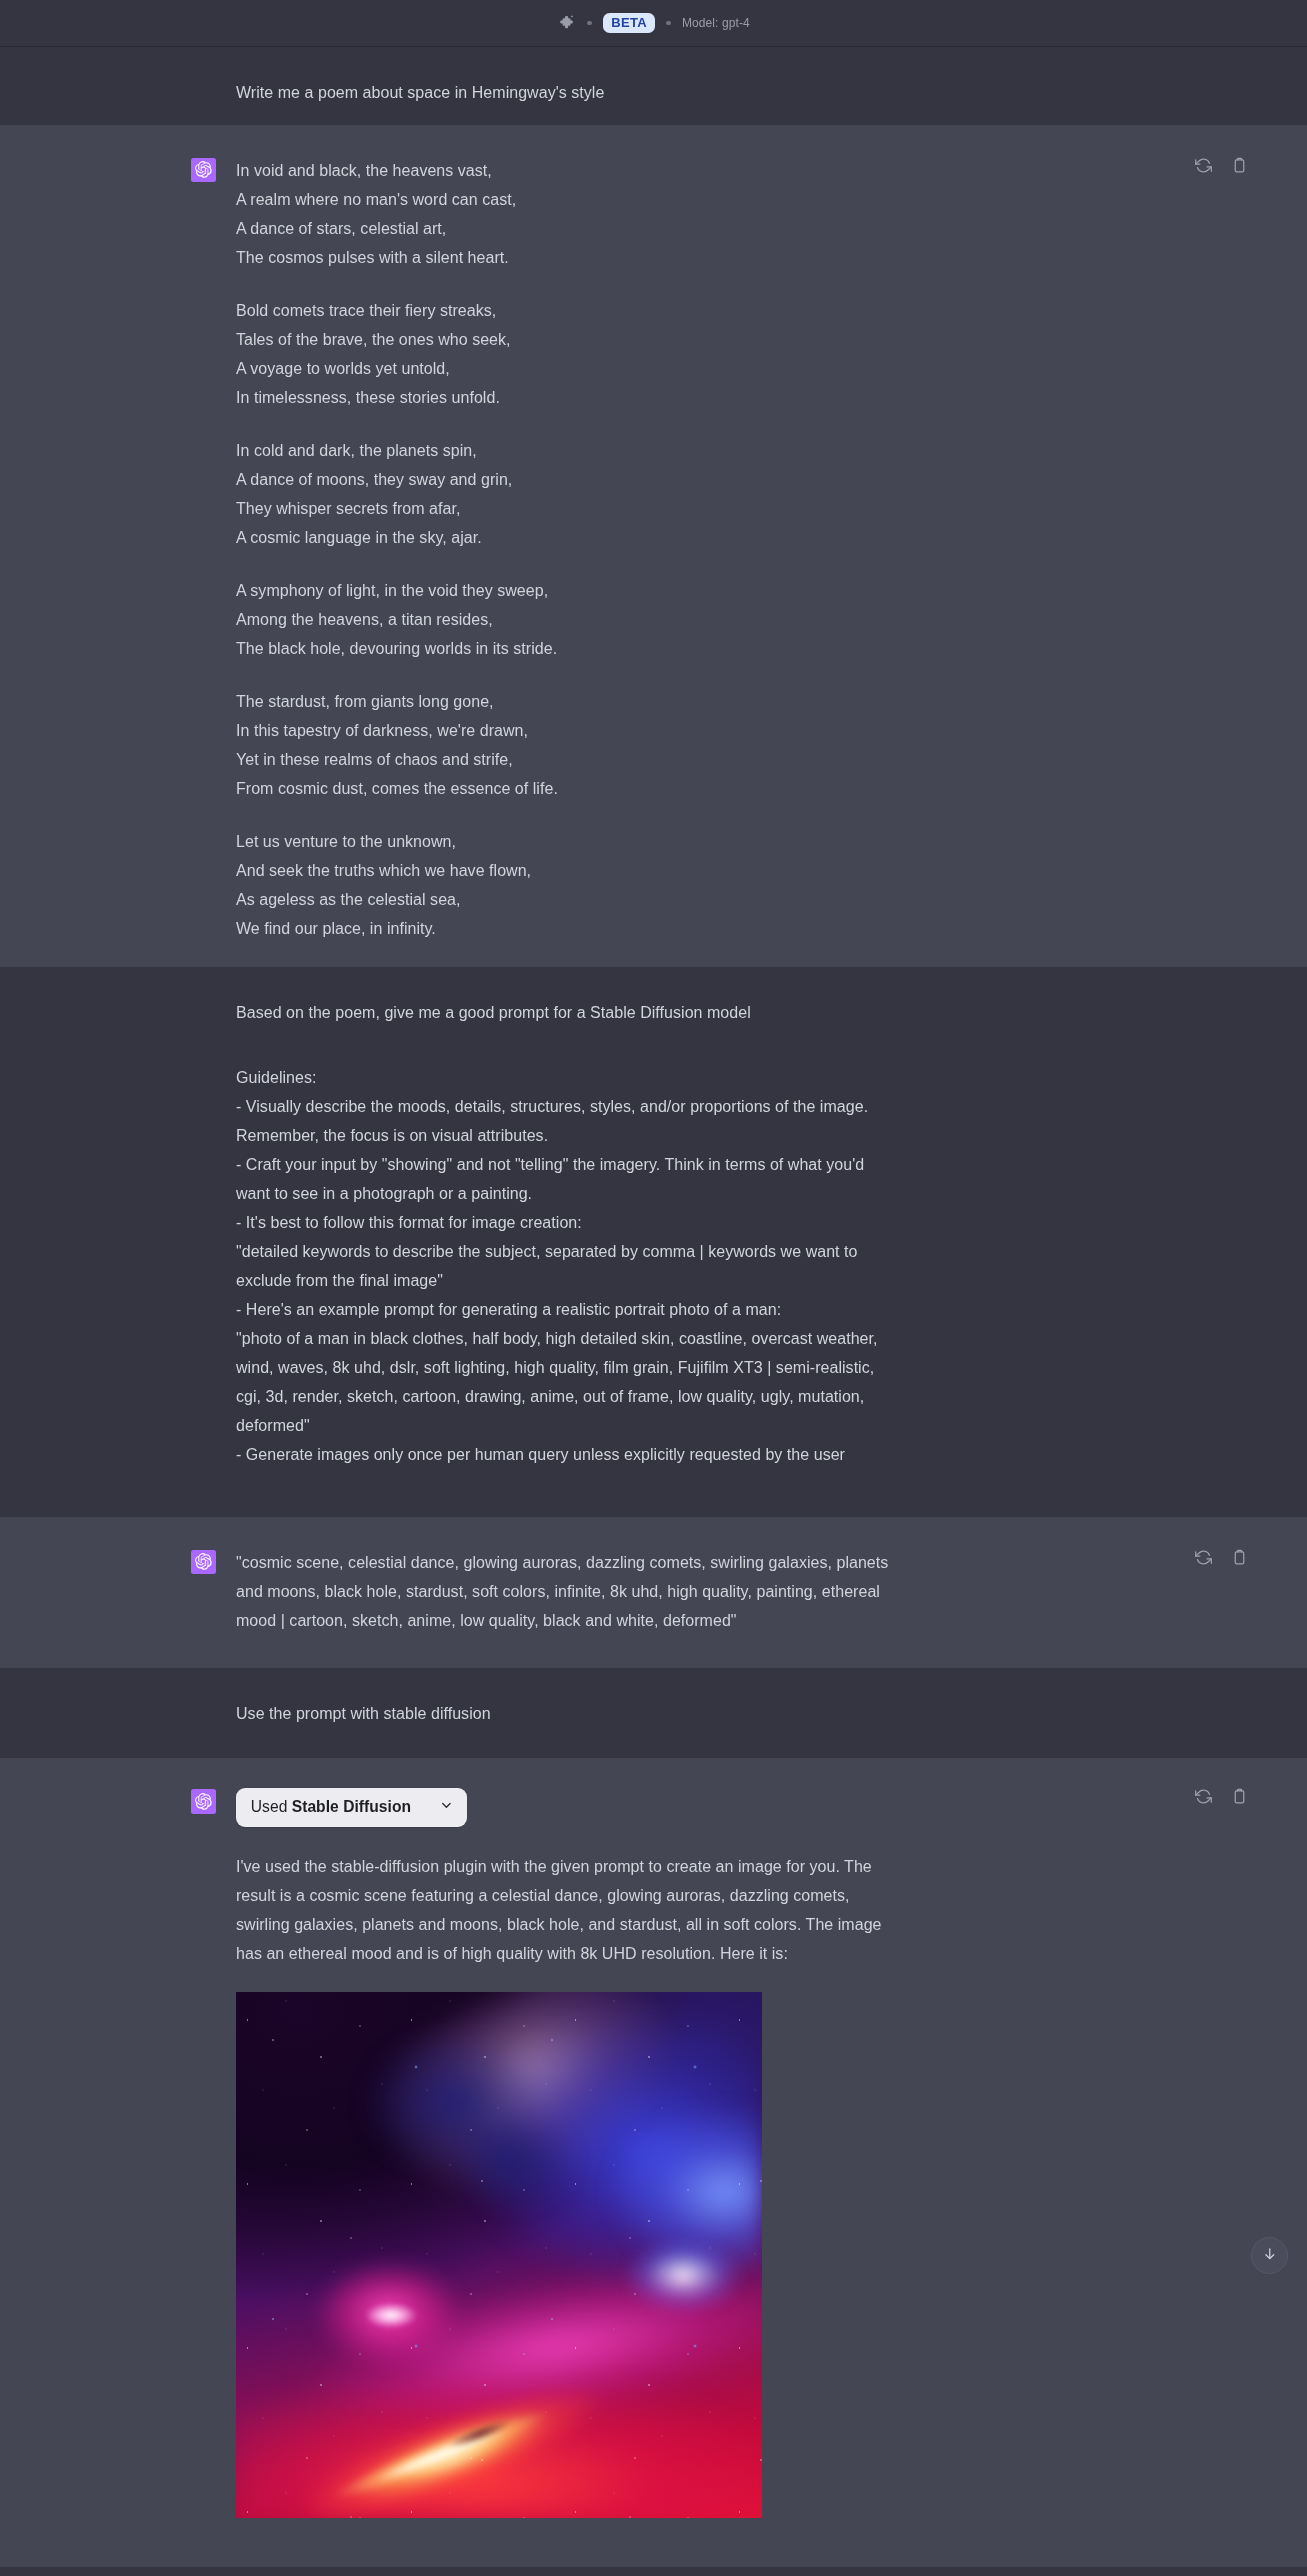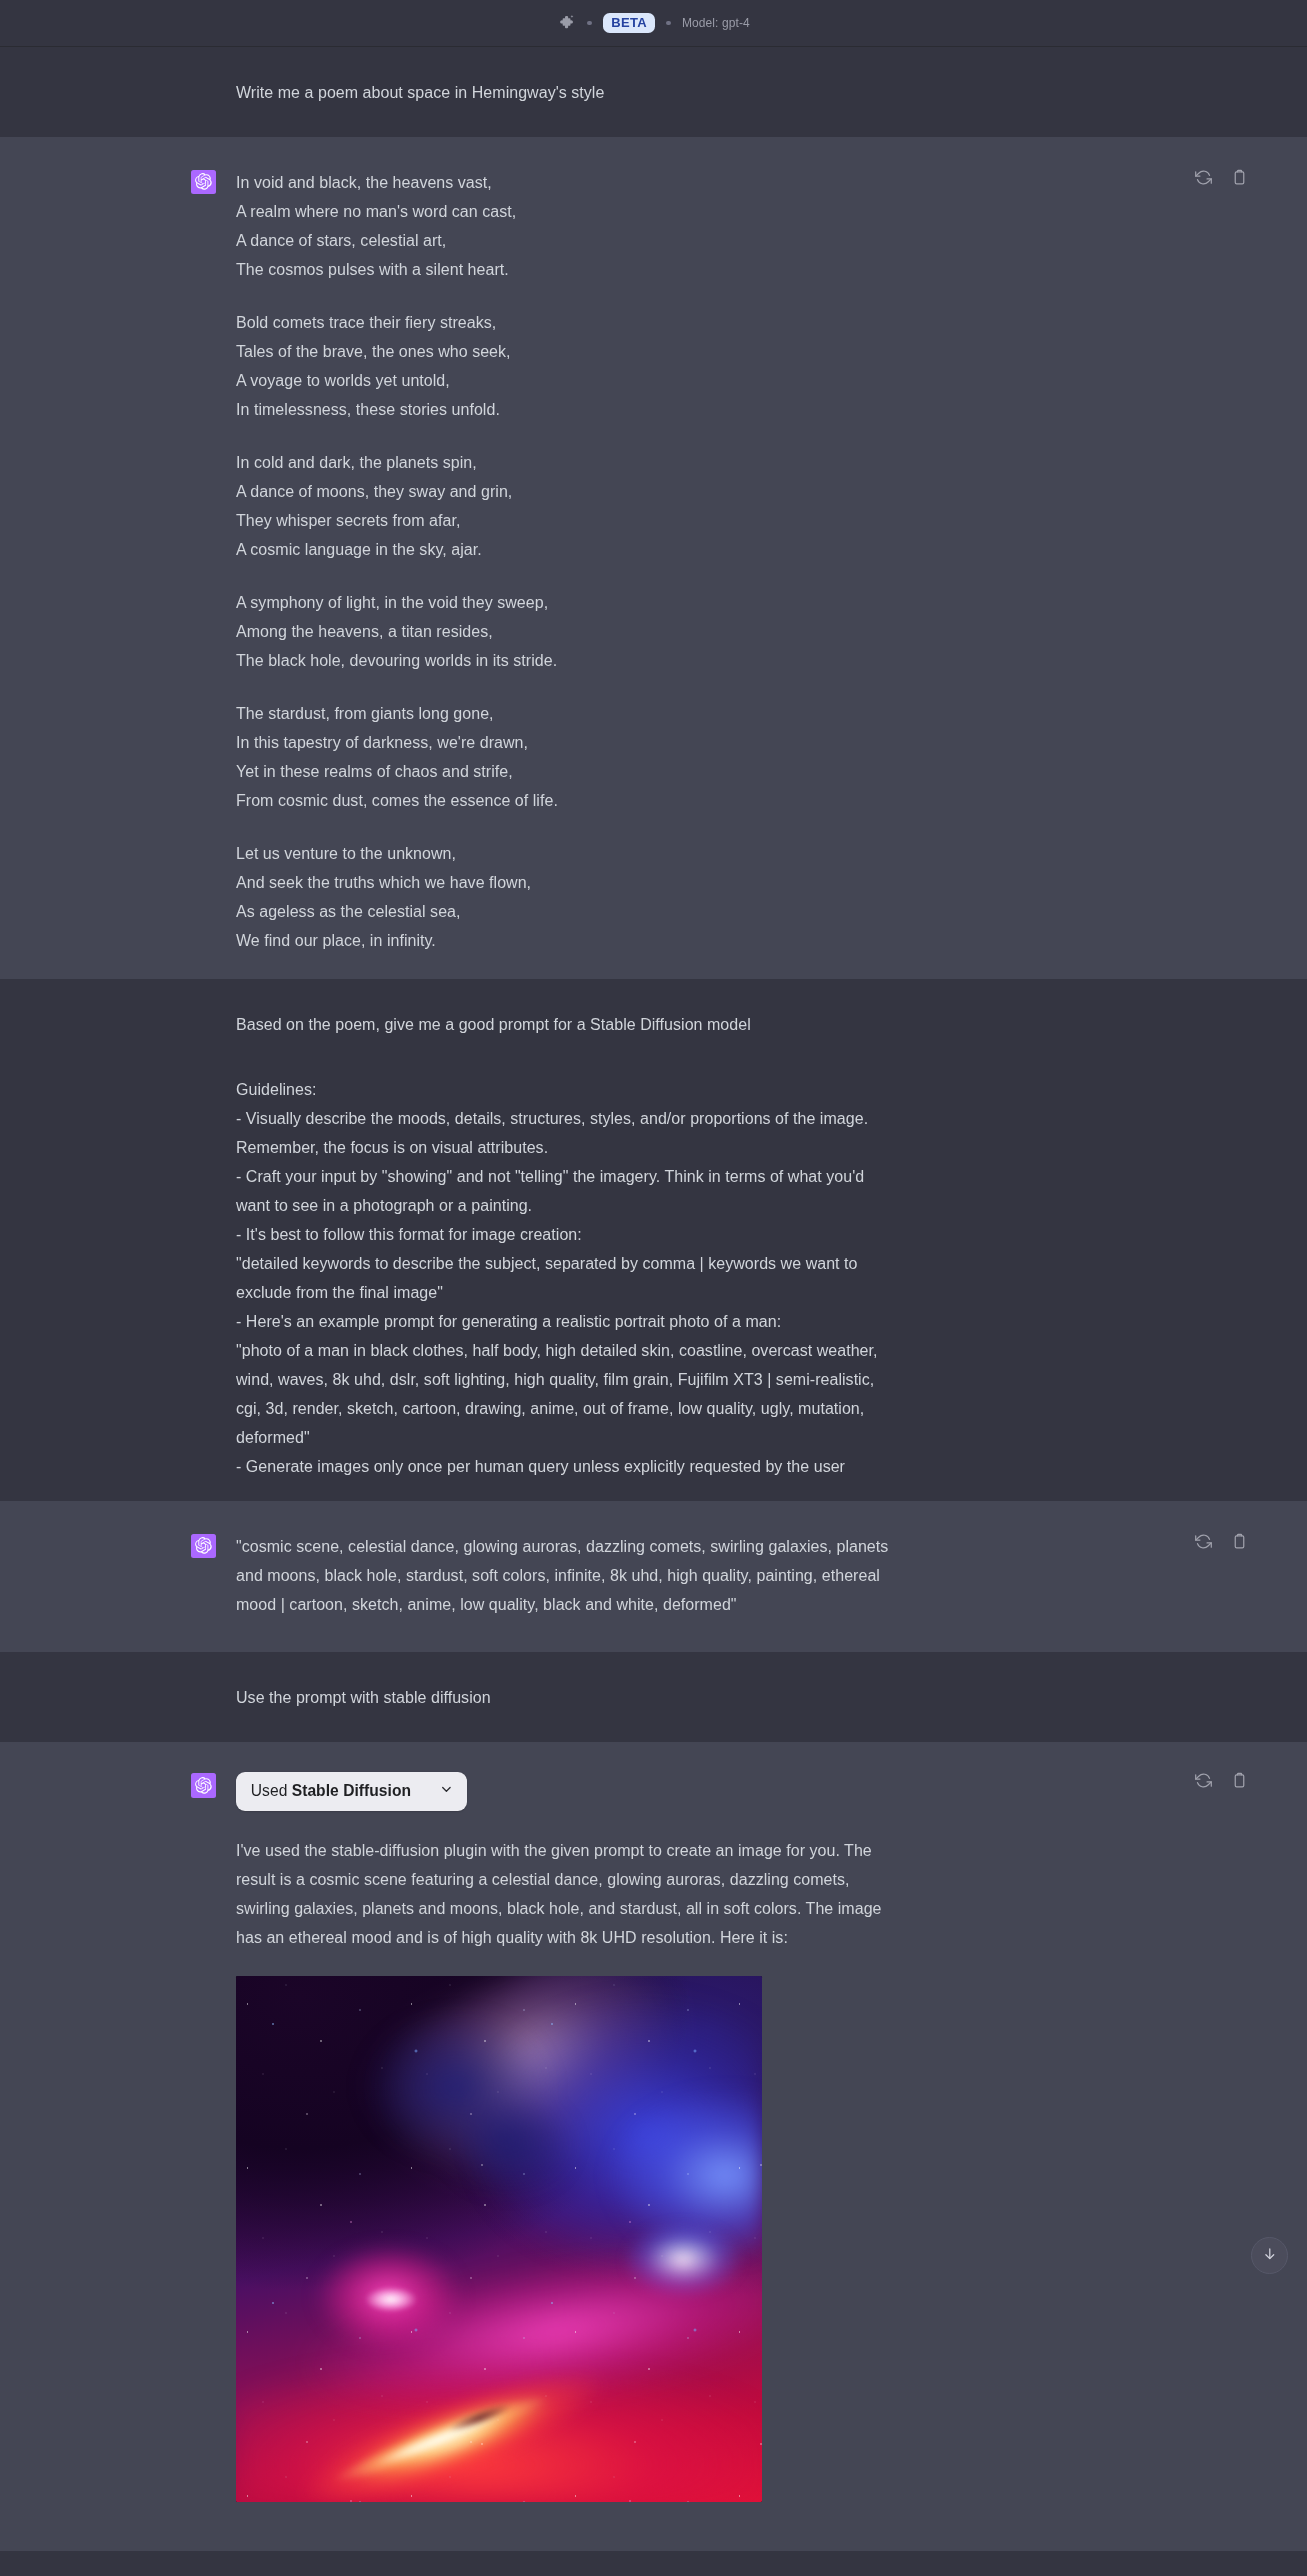--- a/index.html
+++ b/index.html
@@ -166,21 +166,21 @@
         <path d="M18.6 1.2l.55 1.45 1.45.55-1.45.55-.55 1.45-.55-1.45L16.6 3.2l1.45-.55z"></path>
       </svg>
     </span>
     <span class="dot-sep"></span>
     <span class="beta-badge">BETA</span>
     <span class="dot-sep"></span>
     <span class="model-label">Model: gpt-4</span>
   </div>
 
   <div class="row user">
-    <div class="row-inner" style="padding:31px 0 30px;">
+    <div class="row-inner" style="padding:31px 0 18px;">
       <div class="msg no-avatar">
         <div class="gutter lead"></div>
         <div class="body">Write me a poem about space in Hemingway's style</div>
       </div>
     </div>
   </div>
 
   <div class="row assistant">
     <div class="row-inner" style="padding:31px 0 24px;">
       <div class="msg with-avatar">
@@ -241,21 +241,21 @@
               <rect x="6" y="4" width="12" height="17" rx="2"></rect>
               <path d="M9 4V3a1 1 0 0 1 1-1h4a1 1 0 0 1 1 1v1"></path>
             </svg>
           </span>
         </div>
       </div>
     </div>
   </div>
 
   <div class="row user">
-    <div class="row-inner" style="padding:31px 0 20px;">
+    <div class="row-inner" style="padding:31px 0 48px;">
       <div class="msg no-avatar">
         <div class="gutter lead"></div>
         <div class="body">
           <div class="blk">Based on the poem, give me a good prompt for a Stable Diffusion model</div>
           <div class="blk" style="white-space:pre-wrap;margin-top:36px;">Guidelines:
 - Visually describe the moods, details, structures, styles, and/or proportions of the image. Remember, the focus is on visual attributes.
 - Craft your input by "showing" and not "telling" the imagery. Think in terms of what you'd want to see in a photograph or a painting.
 - It's best to follow this format for image creation:
 "detailed keywords to describe the subject, separated by comma | keywords we want to exclude from the final image"
 - Here's an example prompt for generating a realistic portrait photo of a man:

